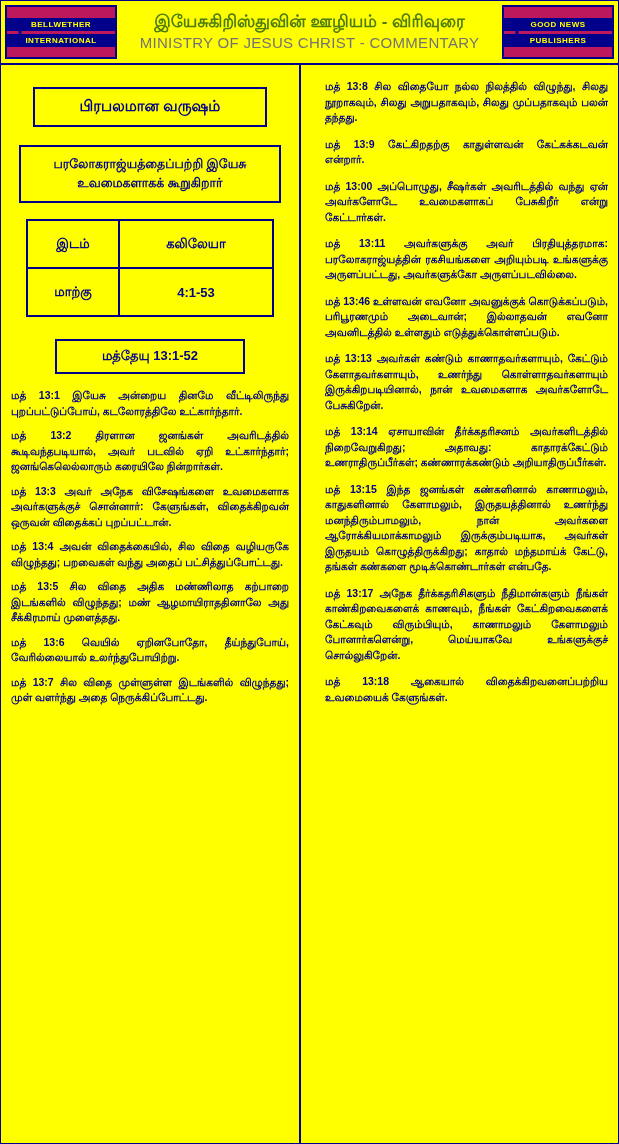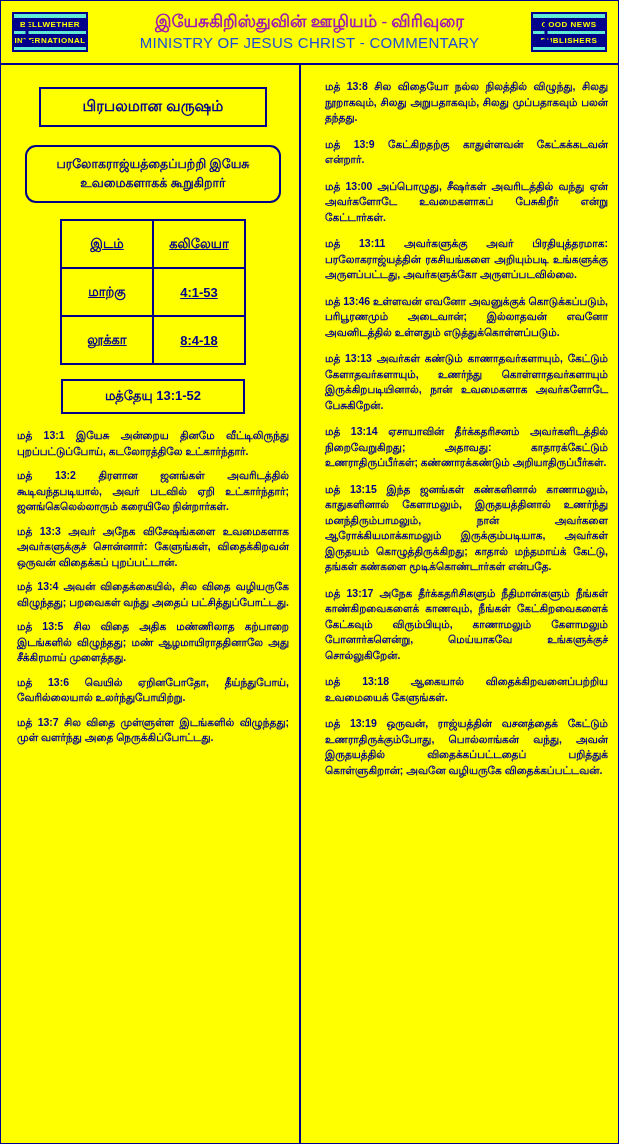--- a/index.html
+++ b/index.html
@@ -22,24 +22,24 @@
   }
 
   
   .header {
     display: flex;
     align-items: stretch;
     height: 64px;
     border-bottom: 2px solid #00008b;
   }
   .logo-box {
-    width: 76px;
+    width: 112px;
     border: 2px solid #00008b;
-    margin: 11px;
-    background: #5eead4;
+    margin: 4px;
+    background: #be185d;
     display: flex;
     flex-direction: column;
     align-items: center;
     justify-content: center;
     position: relative;
   }
   .logo-box .logo-line {
     width: 100%;
     text-align: center;
     font-size: 8px;
@@ -66,42 +66,41 @@
     flex: 1;
     display: flex;
     flex-direction: column;
     align-items: center;
     justify-content: center;
     padding: 2px 4px;
   }
   .title-ta {
     font-size: 17px;
     font-weight: bold;
-    color: #a21caf;
+    color: #4d7c0f;
     text-align: center;
     line-height: 22px;
-    font-family: Liberation Serif, serif;
   }
   .title-en {
     font-size: 15px;
-    color: #1d4ed8;
+    color: #737373;
     text-align: center;
     line-height: 20px;
     letter-spacing: 0.3px;
   }
 
   
   .columns {
     display: flex;
     height: calc(1144px - 66px);
   }
   .col-left {
     width: 300px;
     border-right: 2px solid #00008b;
-    padding: 12px 10px 0 16px;
+    padding: 12px 10px 0 10px;
   }
   .col-right {
     flex: 1;
     padding: 14px 10px 0 24px;
   }
 
   
   .box {
     border: 2px solid #00008b;
     padding: 6px 8px;
@@ -113,35 +112,33 @@
   .box-year {
     margin: 10px 22px 18px 22px;
     font-size: 15px;
     padding: 8px 6px;
   }
   .box-intro {
     margin: 0 8px 16px 8px;
     font-size: 12.5px;
     line-height: 19px;
     padding: 8px 6px;
-    border-radius: 11px;
   }
   .box-ref {
-    margin: 14px 44px 14px 44px;
+    margin: 22px 44px 14px 44px;
     font-size: 13px;
     padding: 7px 6px;
   }
 
   
   table.refs {
     border-collapse: collapse;
-    width: 186px;
+    width: 248px;
     margin: 0 auto 4px auto;
     table-layout: fixed;
-    text-decoration: underline;
   }
   table.refs td {
     border: 2px solid #00008b;
     height: 48px;
     font-size: 13px;
     font-weight: bold;
     color: #00008b;
     text-align: center;
     vertical-align: middle;
     padding: 2px 4px;
@@ -205,24 +202,20 @@
       <table class="refs">
         <tbody>
             <tr>
           <td class="label">இடம்</td>
           <td>கலிலேயா</td>
         </tr>
         <tr>
           <td class="label">மாற்கு</td>
           <td>4:1-53</td>
         </tr>
-        <tr>
-          <td class="label">லூக்கா</td>
-          <td>8:4-18</td>
-        </tr>
       </tbody>
         </table>
 
       <div class="box box-ref">மத்தேயு 13:1-52</div>
 
       <div class="verse">
         <span class="vnum">மத் 13:1</span>
         <span>இயேசு அன்றைய தினமே வீட்டிலிருந்து புறப்பட்டுப்போய், கடலோரத்திலே உட்கார்ந்தார்.</span>
       </div>
       <div class="verse">
@@ -287,22 +280,18 @@
         <span>இந்த ஜனங்கள் கண்களினால் காணாமலும், காதுகளினால் கேளாமலும், இருதயத்தினால் உணர்ந்து மனந்திரும்பாமலும், நான் அவர்களை ஆரோக்கியமாக்காமலும் இருக்கும்படியாக, அவர்கள் இருதயம் கொழுத்திருக்கிறது; காதால் மந்தமாய்க் கேட்டு, தங்கள் கண்களை மூடிக்கொண்டார்கள் என்பதே.</span>
       </div>
       <div class="verse">
         <span class="vnum">மத் 13:17</span>
         <span>அநேக தீர்க்கதரிசிகளும் நீதிமான்களும் நீங்கள் காண்கிறவைகளைக் காணவும், நீங்கள் கேட்கிறவைகளைக் கேட்கவும் விரும்பியும், காணாமலும் கேளாமலும் போனார்களென்று, மெய்யாகவே உங்களுக்குச் சொல்லுகிறேன்.</span>
       </div>
       <div class="verse">
         <span class="vnum">மத் 13:18</span>
         <span>ஆகையால் விதைக்கிறவனைப்பற்றிய உவமையைக் கேளுங்கள்.</span>
       </div>
-      <div class="verse">
-        <span class="vnum">மத் 13:19</span>
-        <span>ஒருவன், ராஜ்யத்தின் வசனத்தைக் கேட்டும் உணராதிருக்கும்போது, பொல்லாங்கன் வந்து, அவன் இருதயத்தில் விதைக்கப்பட்டதைப் பறித்துக் கொள்ளுகிறான்; அவனே வழியருகே விதைக்கப்பட்டவன்.</span>
-      </div>
 
     </div>
 
   </div>
 
 </div>
 
 </body></html>

